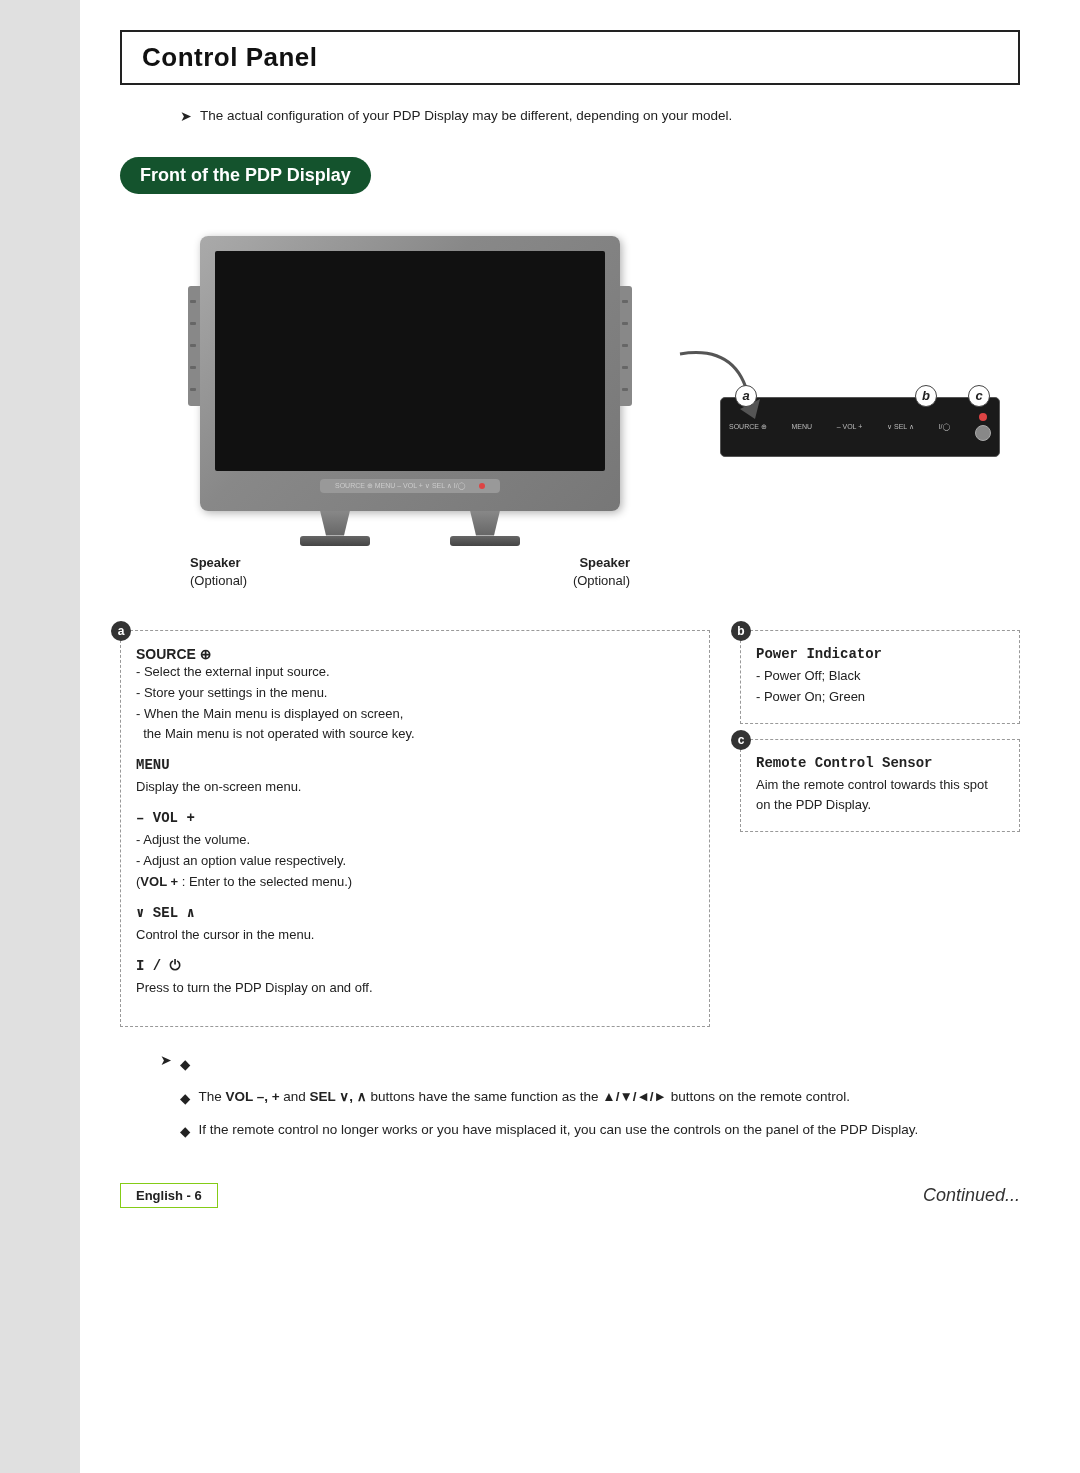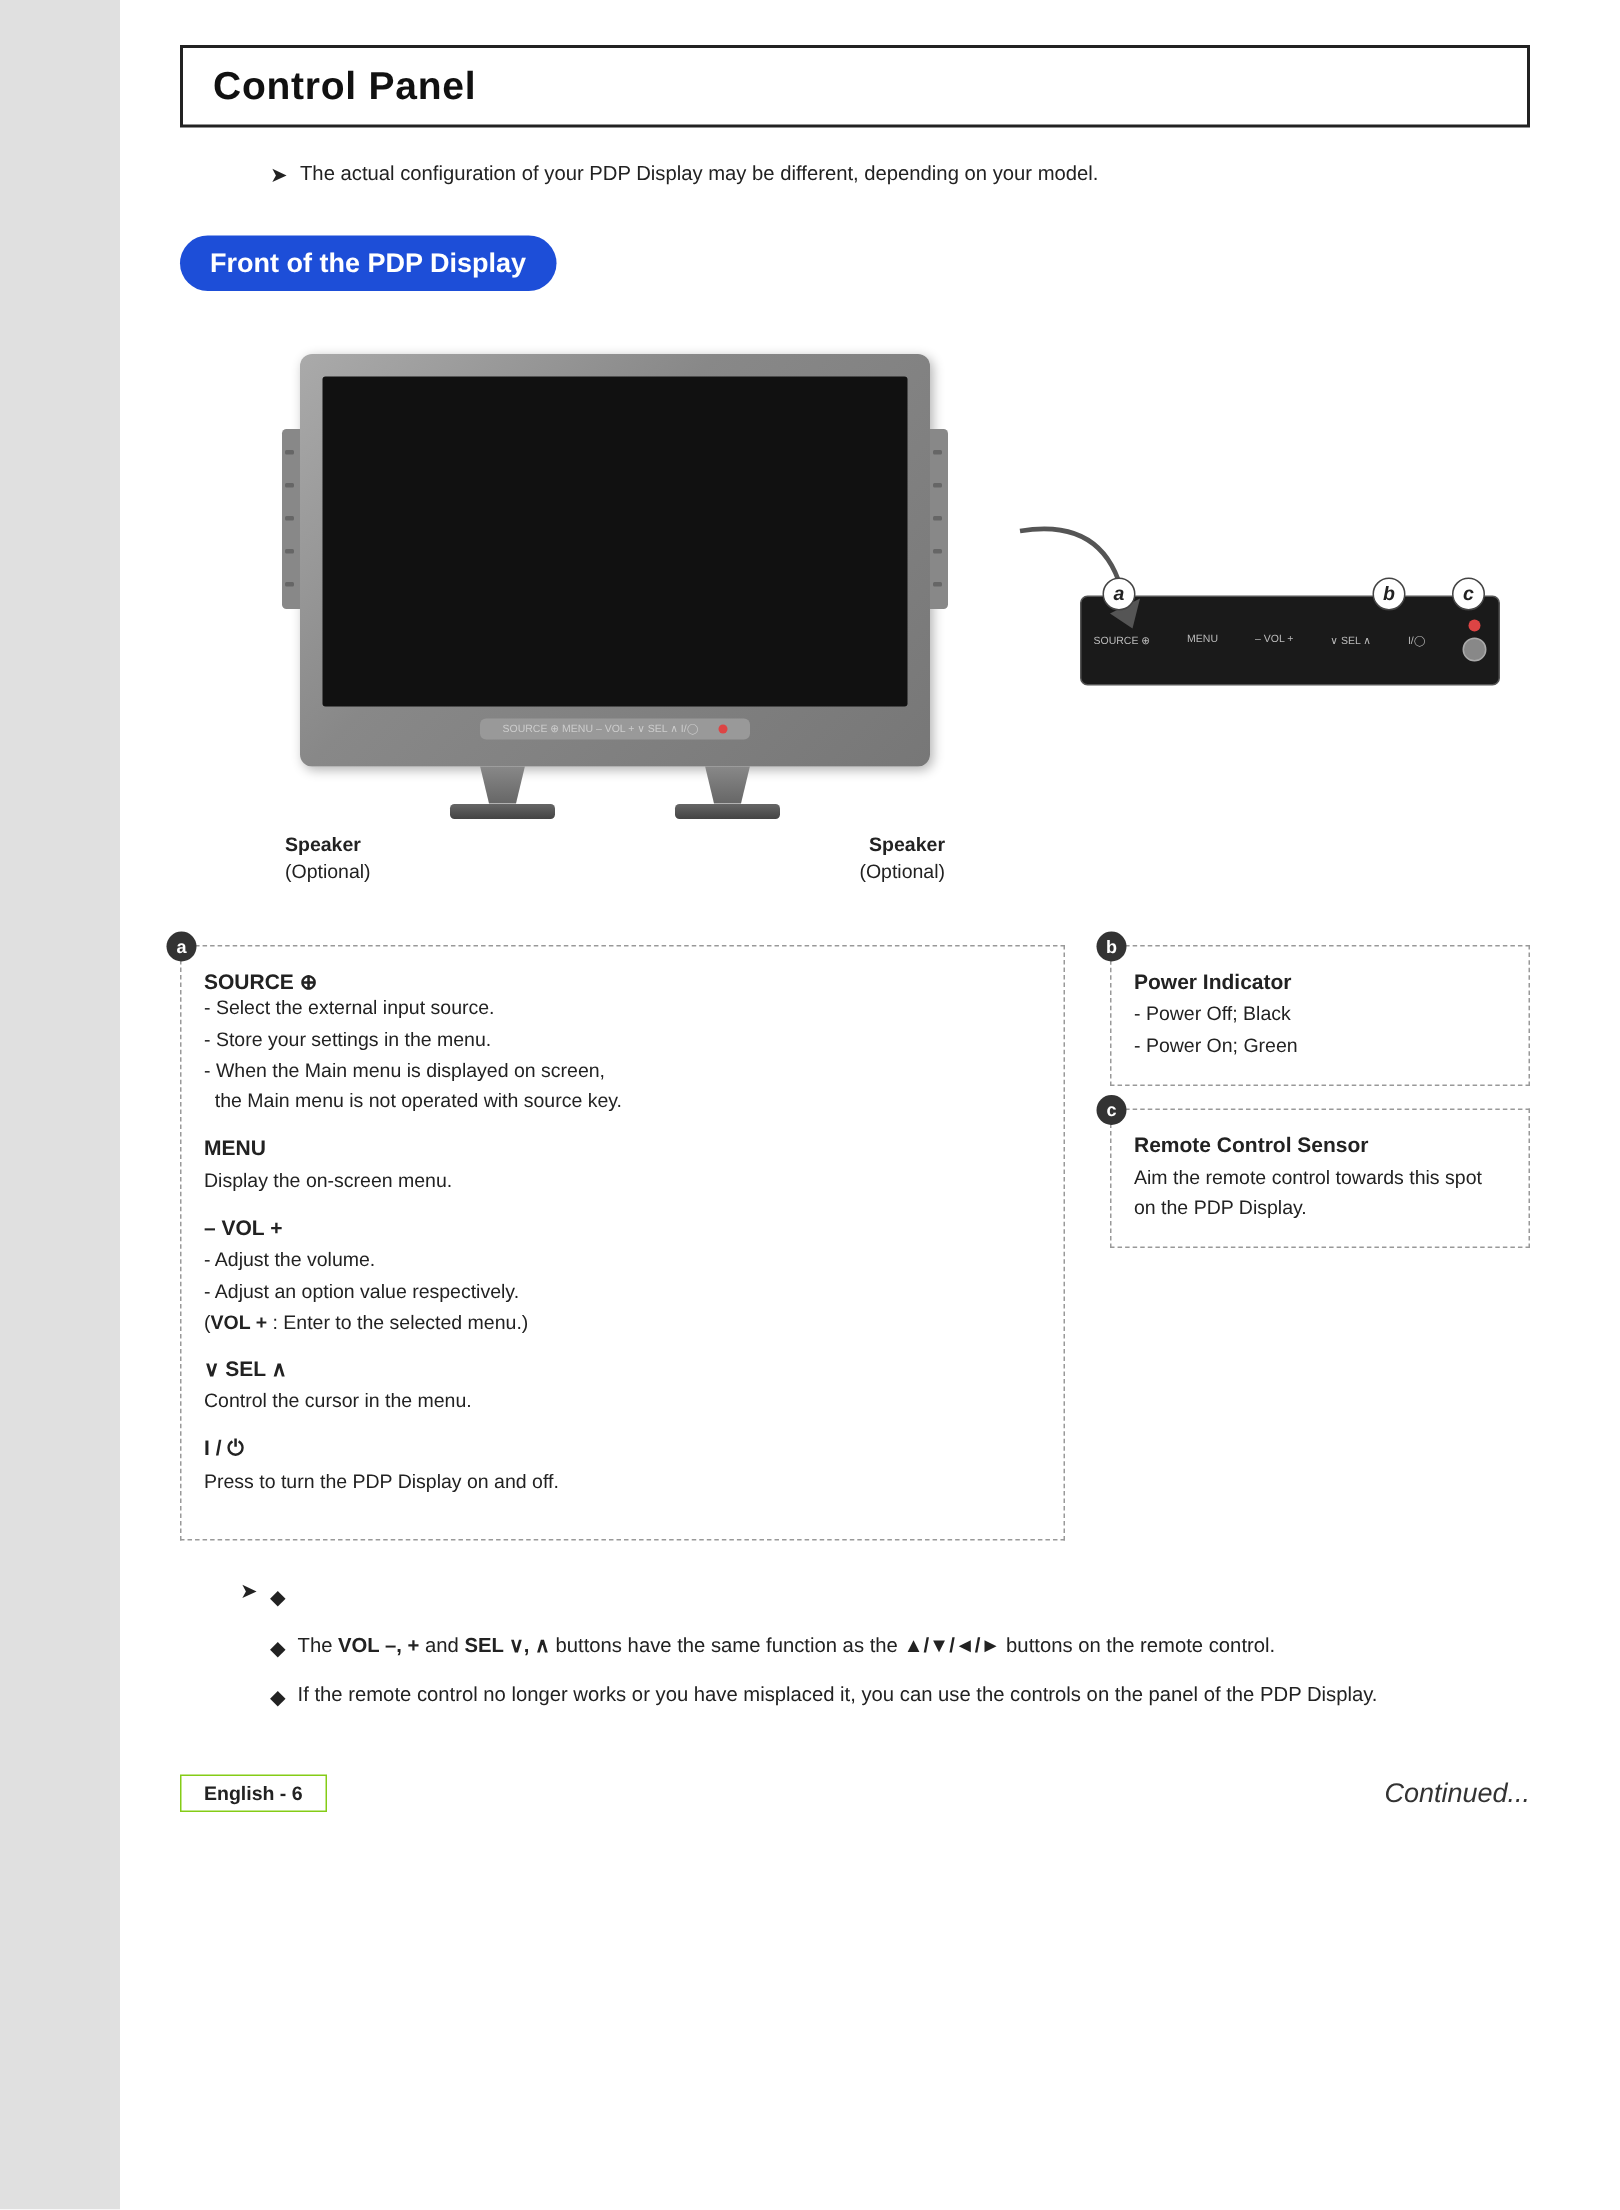--- a/index.html
+++ b/index.html
@@ -63,21 +63,21 @@
     .notice-text::before {
       content: '➤';
       position: absolute;
       left: 0;
       top: 0;
       font-size: 14px;
     }
 
     
     .section-header {
-      background: #1d4ed8;
+      background: #14532d;
       color: #fff;
       font-size: 18px;
       font-weight: bold;
       padding: 8px 20px;
       border-radius: 20px;
       display: inline-block;
       margin-bottom: 20px;
     }
 
     
@@ -257,20 +257,21 @@
       justify-content: center;
       position: absolute;
       top: -10px;
       left: -10px;
     }
 
     .info-item-title {
       font-weight: bold;
       font-size: 14px;
       margin-bottom: 4px;
+      font-family: Liberation Mono, monospace;
     }
 
     .info-item-text {
       font-size: 13px;
       line-height: 1.6;
       color: #222;
     }
 
     .info-item-section {
       margin-bottom: 12px;

